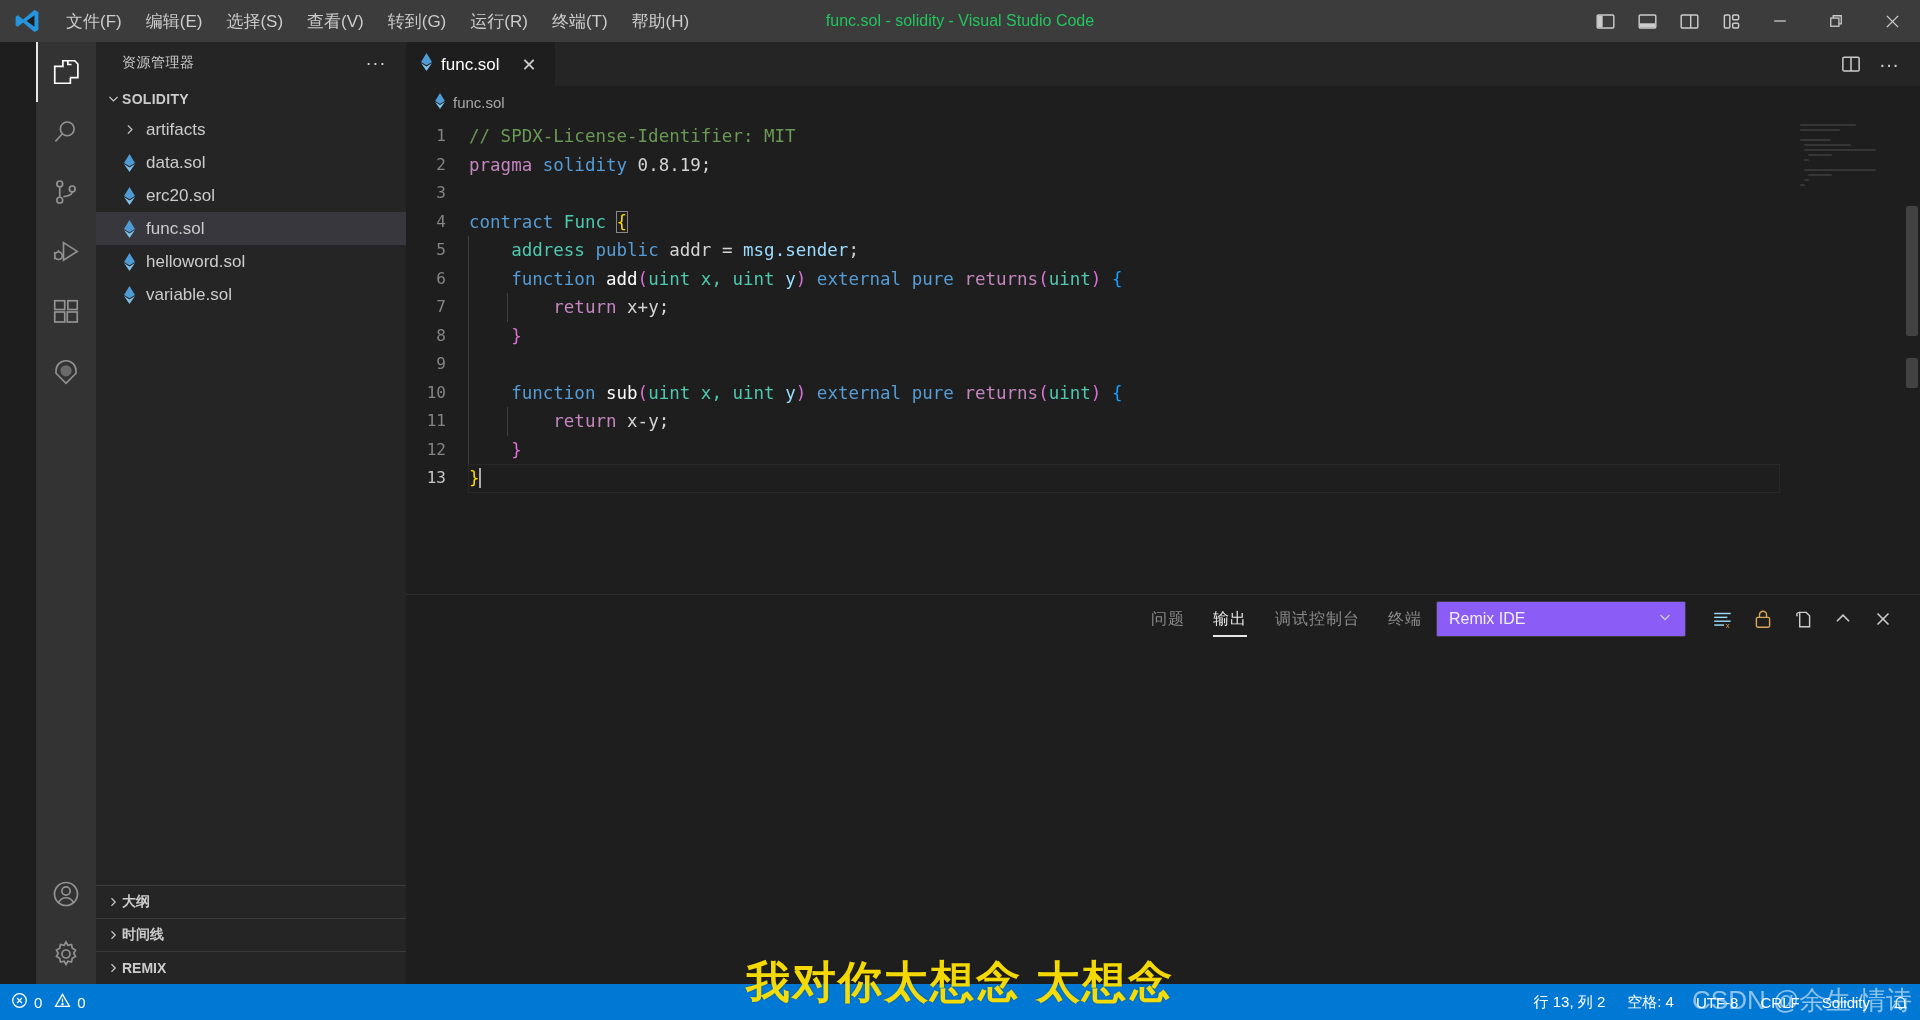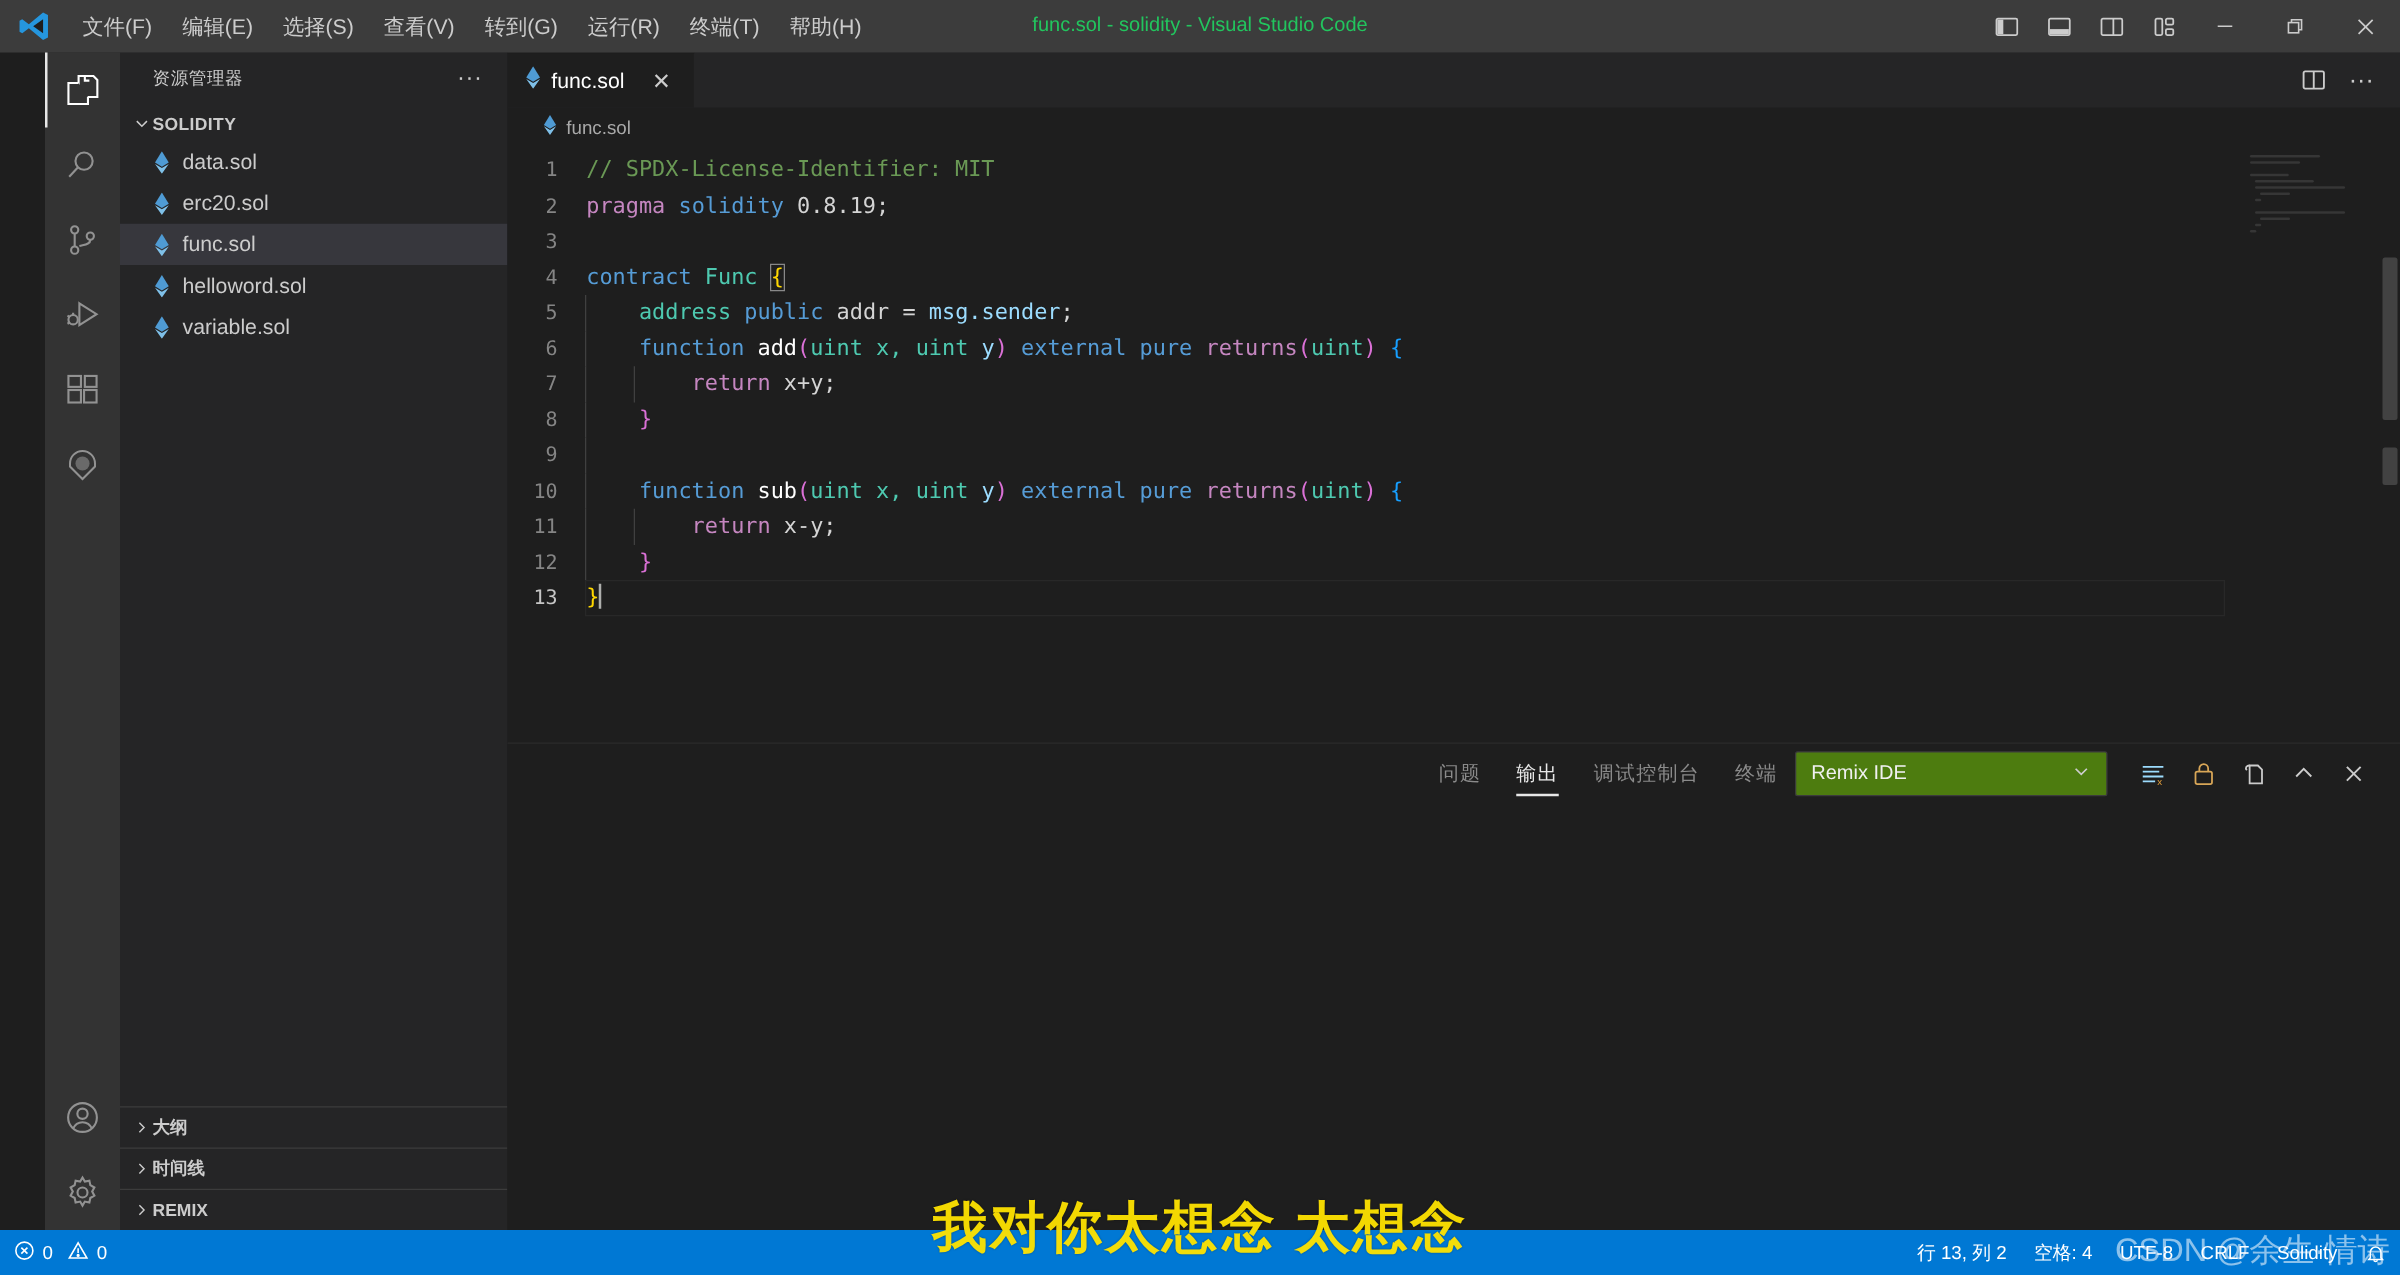--- a/index.html
+++ b/index.html
@@ -143,21 +143,21 @@
   .panel-tab {
     color: #8a8a8a; font-size: 16px; padding: 0 14px; height: 100%;
     display: flex; align-items: center; position: relative; letter-spacing: 1px;
   }
   .panel-tab.active { color: #e7e7e7; }
   .panel-tab.active::after {
     content: ""; position: absolute; left: 14px; right: 14px; bottom: 6px; height: 2px; background: #e7e7e7;
   }
   .panel-actions { margin-left: auto; display: flex; align-items: center; gap: 6px; padding-right: 20px; }
   .select-box {
-    width: 250px; height: 36px; background: #4d7c0f; color: #f0f0f0;
+    width: 250px; height: 36px; background: #8b5cf6; color: #f0f0f0;
     display: flex; align-items: center; padding: 0 12px; font-size: 16px;
     border: 1px solid #3c3c3c; border-radius: 2px; margin-right: 14px;
   }
   .select-box .chev { margin-left: auto; color: #cccccc; }
   .panel-icon { width: 34px; height: 34px; display: flex; align-items: center; justify-content: center; color: #cccccc; }
   .panel-body {
     flex: 1 1 auto; overflow: hidden; padding: 8px 0 0 28px;
     font-family: "DejaVu Sans Mono", "Liberation Mono", monospace;
     font-size: 17.5px; line-height: 29px; color: #cccccc;
   }
@@ -327,20 +327,28 @@
       <div class="tree">
         <div class="section-head">
           <span class="twisty">
             <svg width="13" height="13" viewBox="0 0 16 16">
                 <polyline points="3,6 8,11 13,6" fill="none" stroke="#ccc" stroke-width="1.5"></polyline>
               </svg>
           </span>
           <span>SOLIDITY</span>
         </div>
 
+        <div class="tree-row">
+          <span class="sol-icon">
+            <svg width="13" height="13" viewBox="0 0 16 16">
+                <polyline points="6,3 11,8 6,13" fill="none" stroke="#ccc" stroke-width="1.5"></polyline>
+              </svg>
+          </span>
+          <span class="tree-label">artifacts</span>
+        </div>
 
         <div class="tree-row">
           <span class="sol-icon">
             <svg width="13" height="18" viewBox="0 0 12 18">
                 <polygon points="6,0 11.5,9 6,12.3 0.5,9" fill="#4f9bd4"></polygon>
                 <polygon points="6,13.4 11.5,10.1 6,18 0.5,10.1" fill="#7fc0e8"></polygon>
               </svg>
           </span>
           <span class="tree-label">data.sol</span>
         </div>

